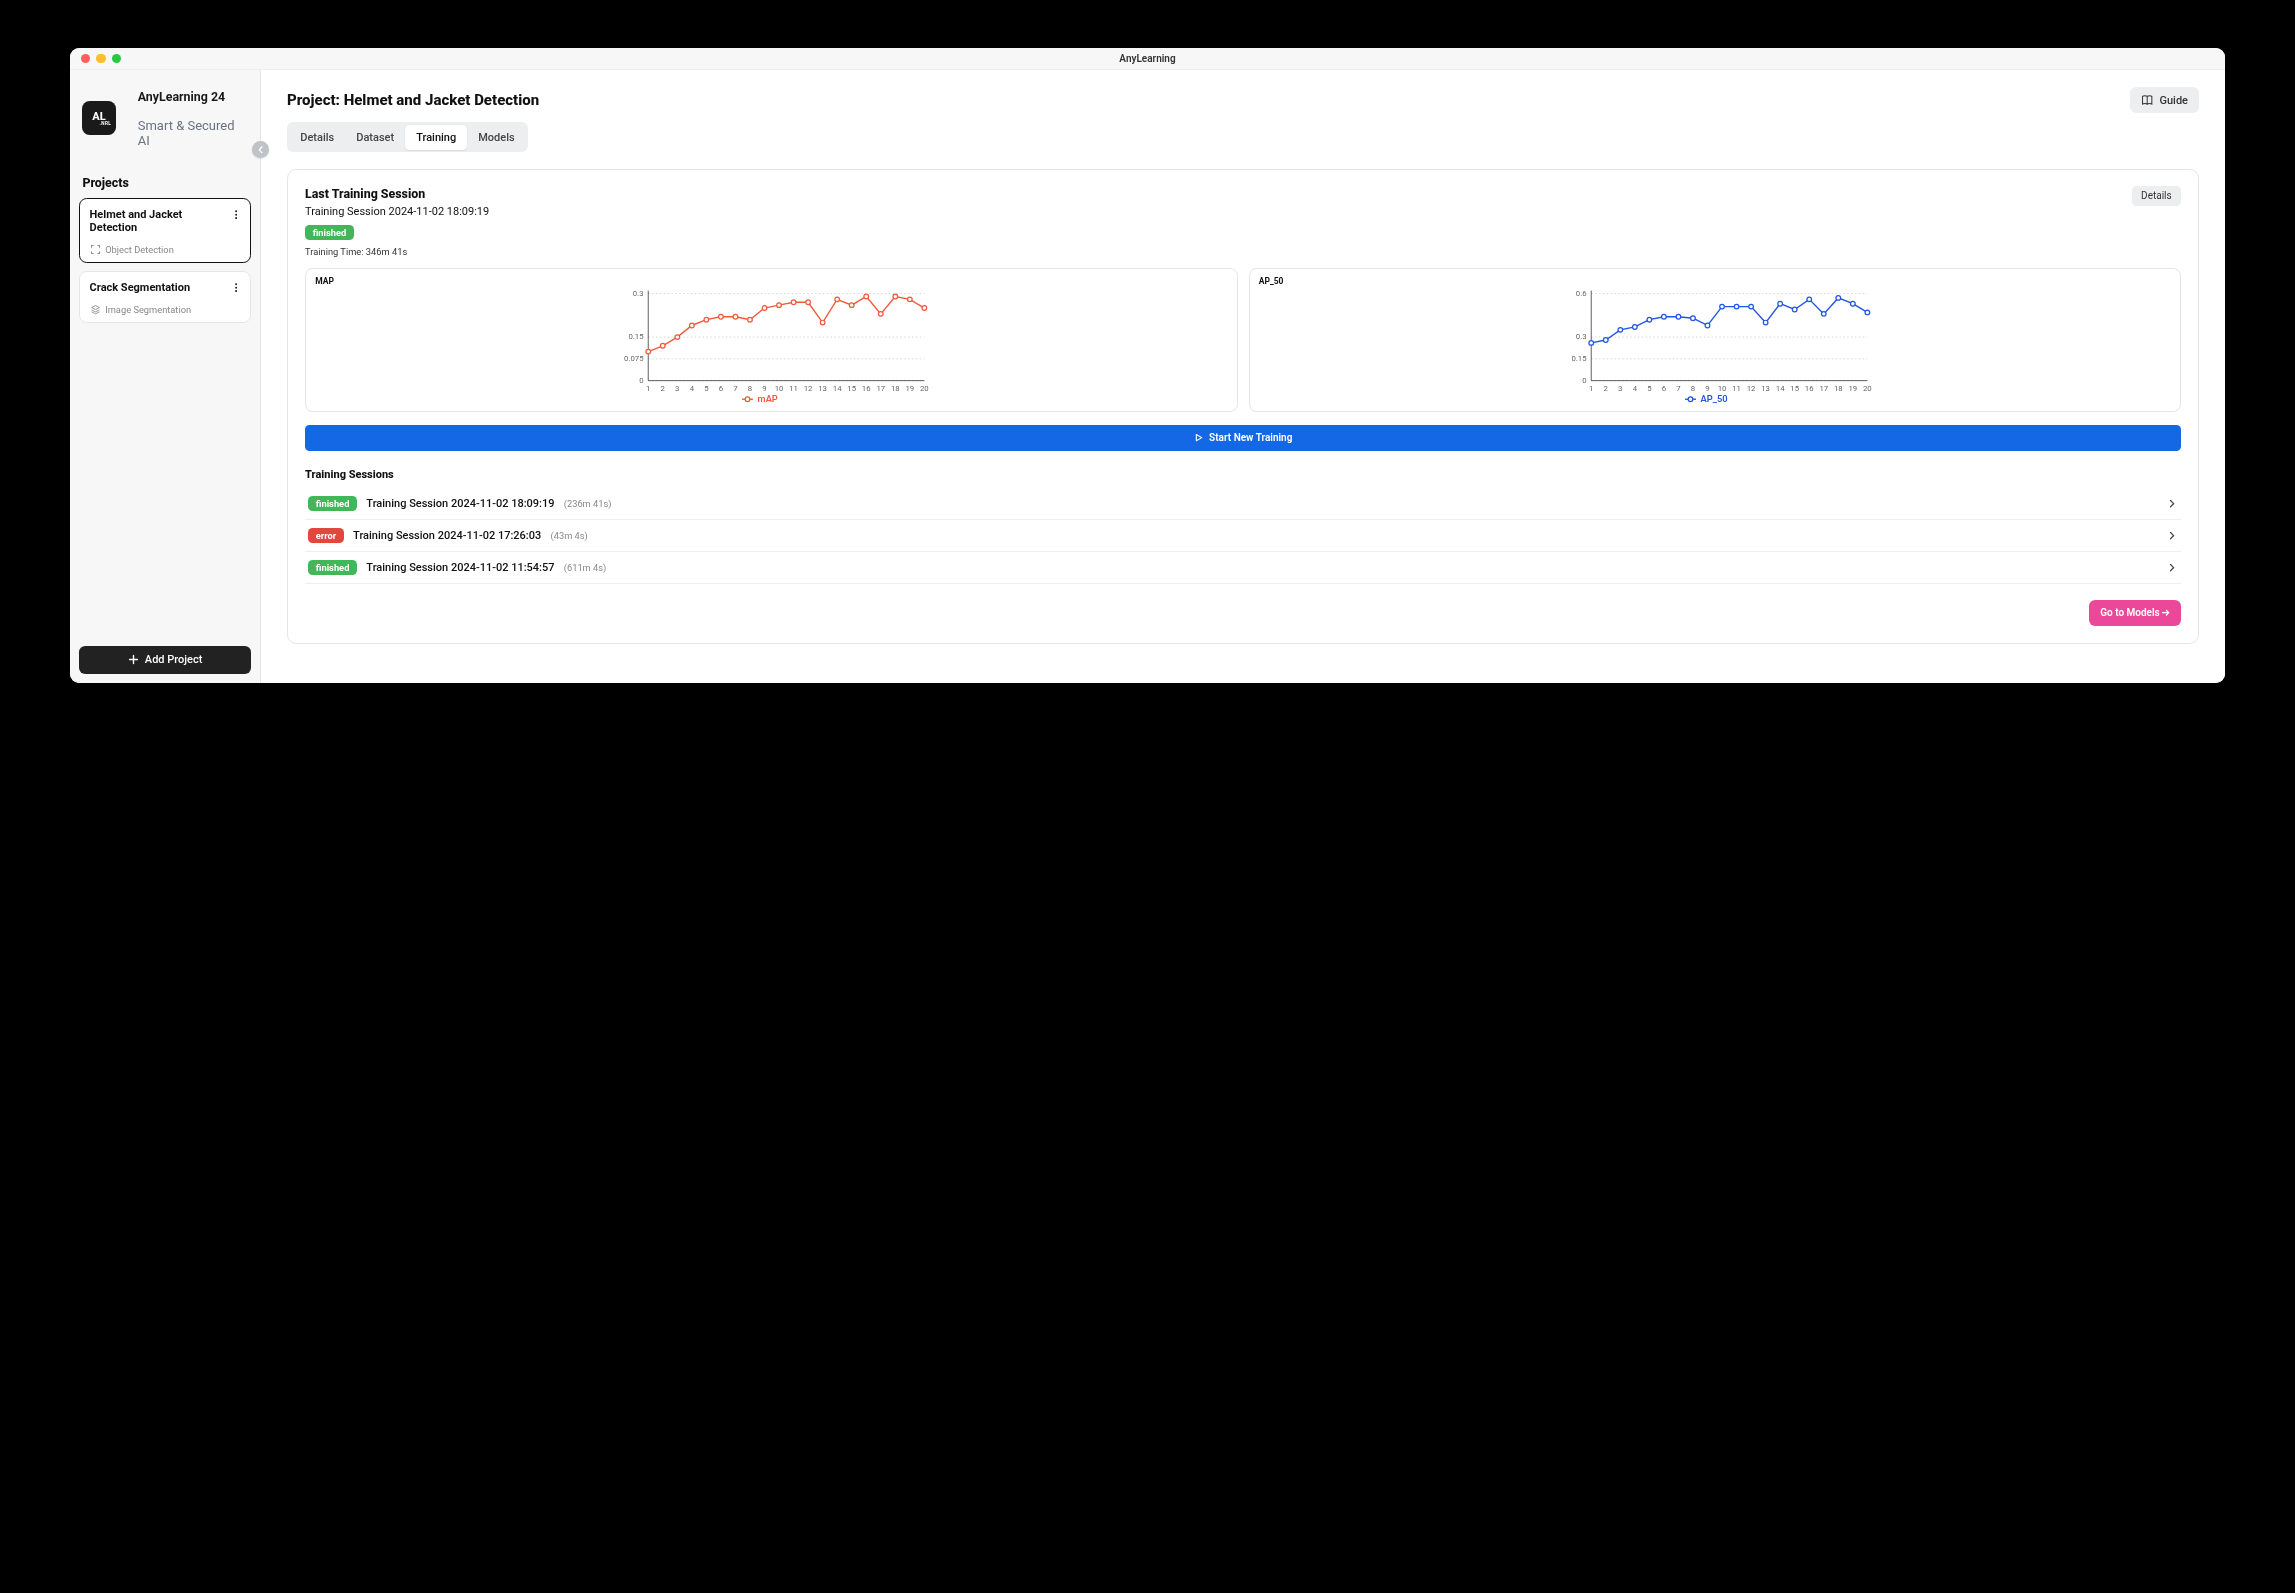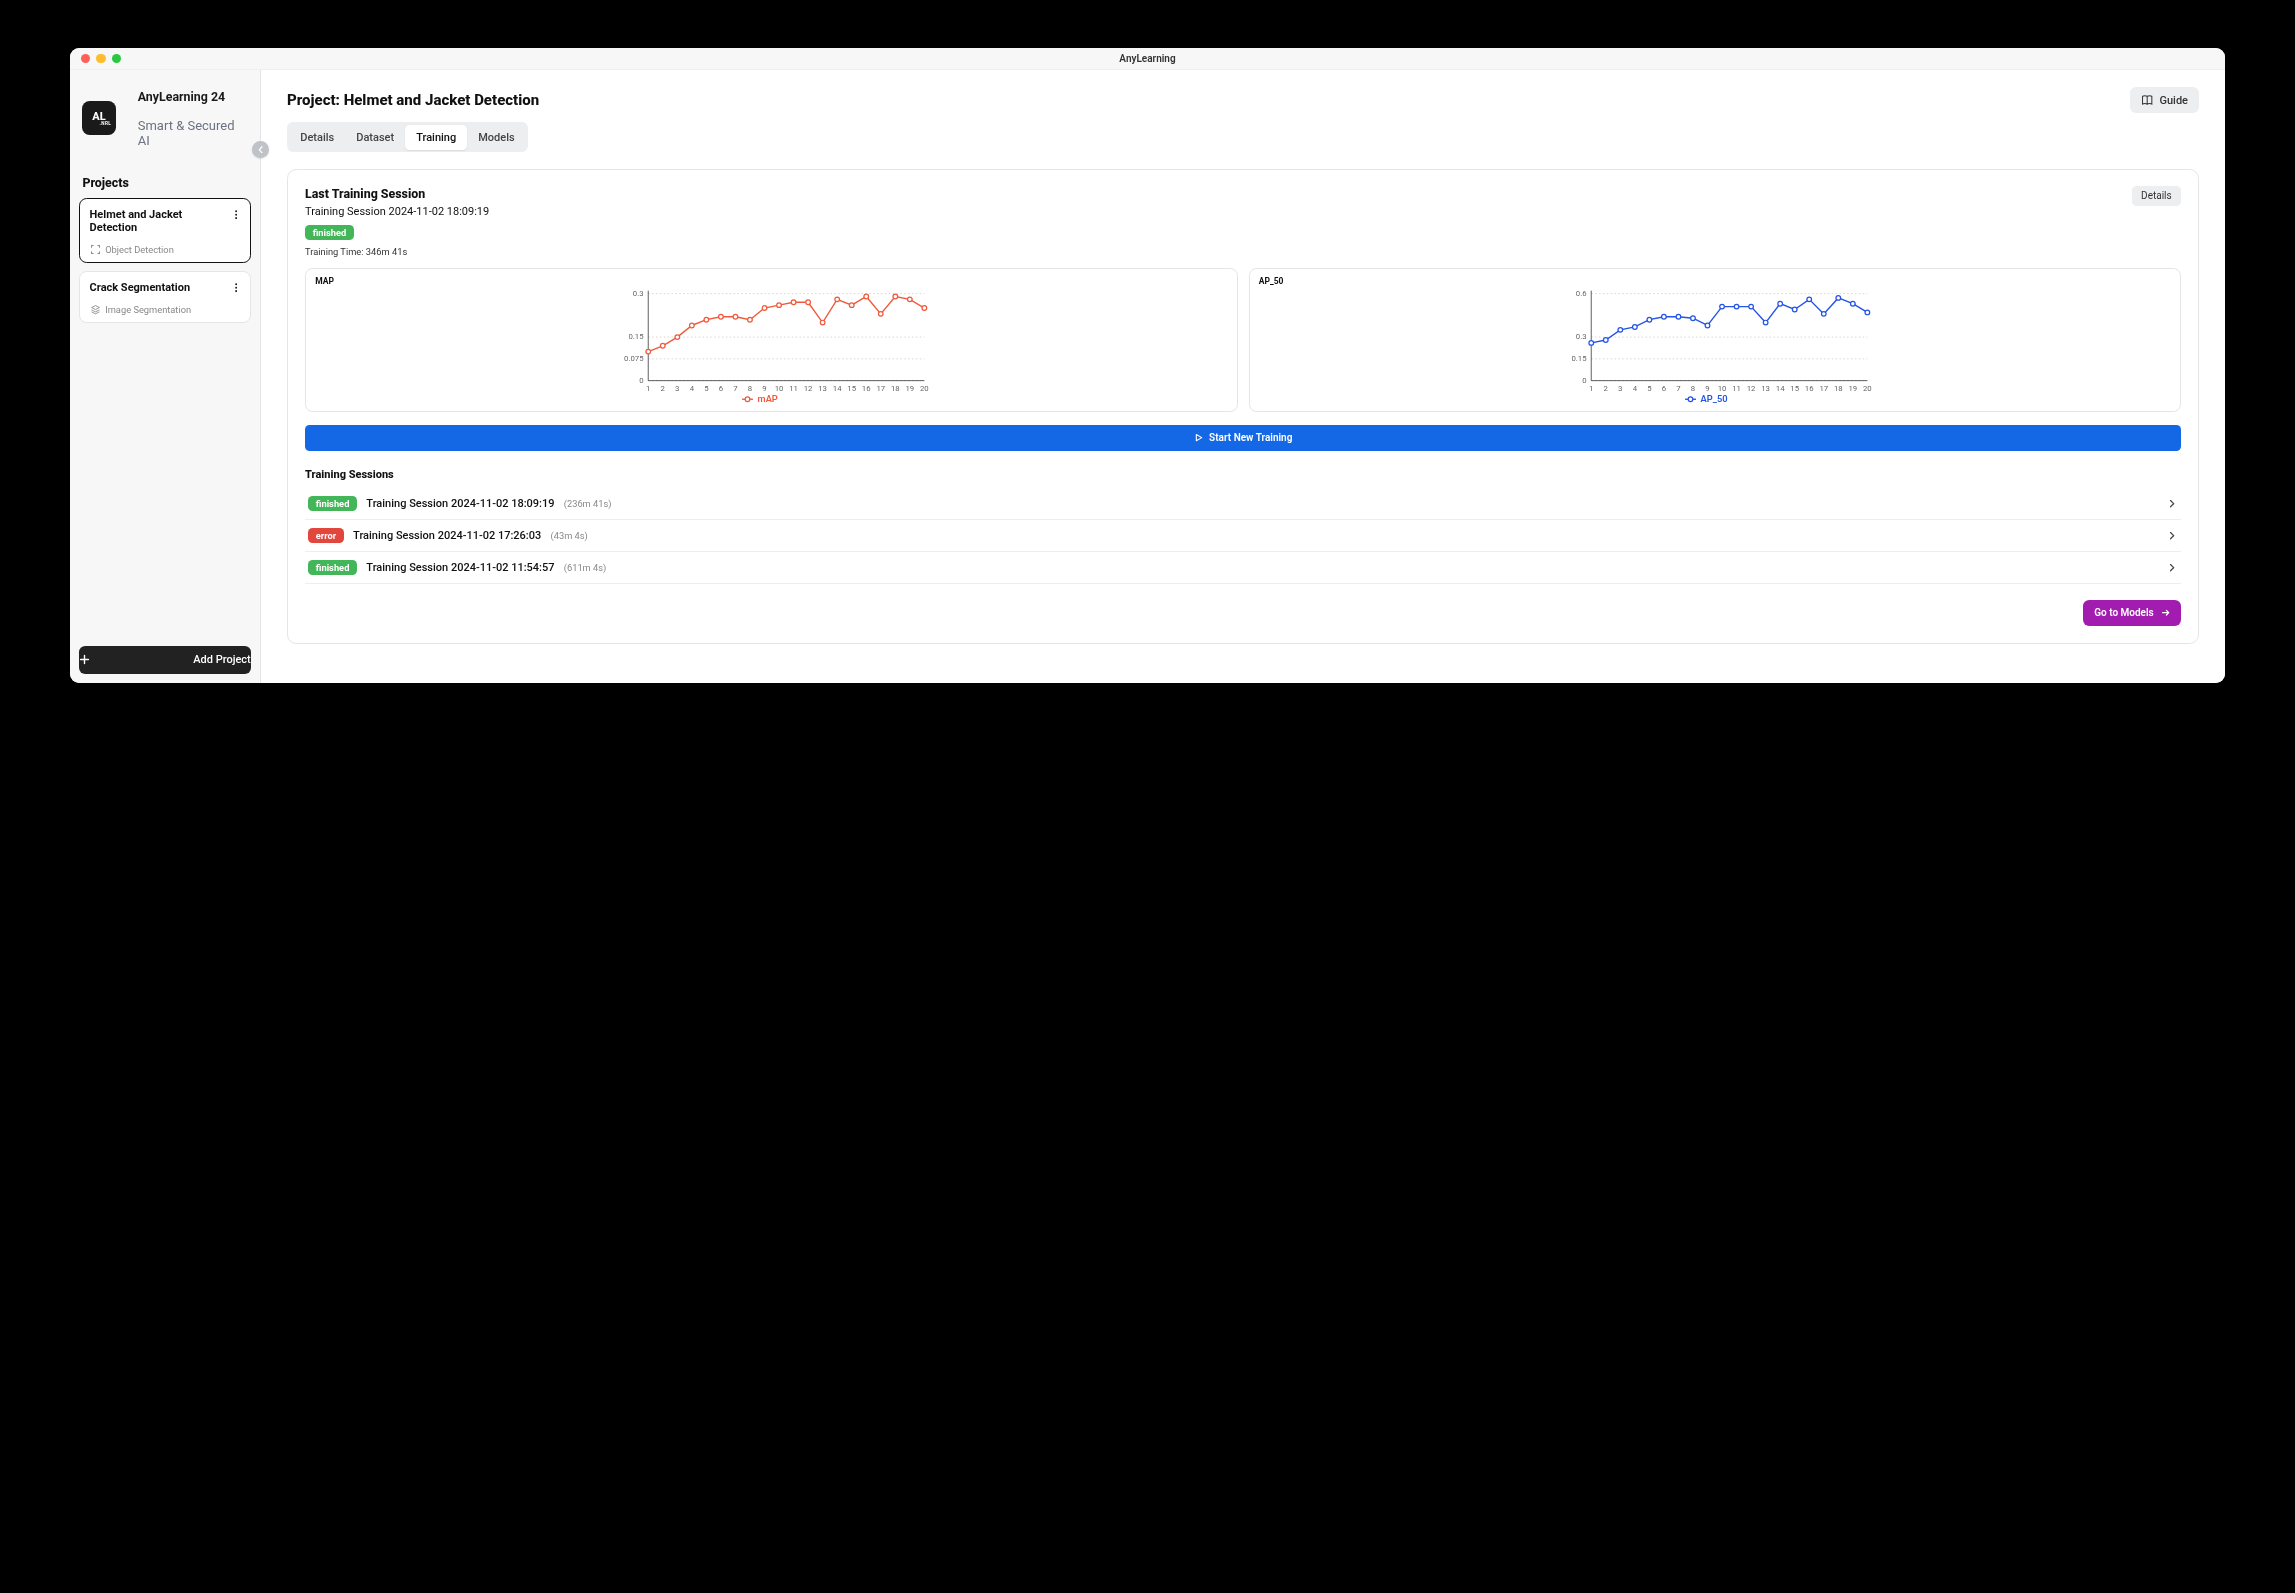--- a/index.html
+++ b/index.html
@@ -20,21 +20,21 @@
     .brand-name { font-size: 12.4px; font-weight: 700; color: #1a1a1a; }
     .brand-tag { font-size: 13px; color: #6b7280; margin-top: 14px; }
     .sb-heading { padding: 18.6px 12.4px 7.7px 12.4px; font-weight: 800; font-size: 12.4px; color: #111; }
     .proj-list { padding: 0 9.3px; display: flex; flex-direction: column; gap: 7.7px; }
     .proj-card { background: #fff; border: 0.8px solid #e5e5e7; border-radius: 7.7px; padding: 9.3px 9.3px 7.7px 9.3px; position: relative; cursor: pointer; }
     .proj-card.active { border: 1.2px solid #111; }
     .proj-card .title { font-weight: 700; font-size: 11px; color: #111; padding-right: 15.5px; }
     .proj-card .type { display: flex; align-items: center; gap: 4.6px; font-size: 9.3px; color: #888; margin-top: 9.3px; }
     .kebab { position: absolute; right: 6.2px; top: 7.7px; width: 15.5px; height: 15.5px; display: flex; align-items: center; justify-content: center; color: #333; }
     .sb-foot { margin-top: auto; padding: 9.3px; }
-    .add-btn { width: 100%; background: #222; color: #fff; border: none; border-radius: 6.2px; height: 28px; font-size: 11px; font-weight: 500; display: flex; align-items: center; justify-content: space-between; gap: 6.2px; cursor: pointer; }
+    .add-btn { width: 100%; background: #222; color: #fff; border: none; border-radius: 6.2px; height: 28px; font-size: 11px; font-weight: 500; display: flex; align-items: center; justify-content: center; gap: 6.2px; cursor: pointer; }
     .collapse-handle { position: absolute; right: -9.3px; top: 71px; width: 17px; height: 17px; border-radius: 50%; background: #bfc2c7; display: flex; align-items: center; justify-content: center; color: #fff; box-shadow: 0 0.8px 1.5px rgba(0,0,0,.15); cursor: pointer; }
     .main { flex: 1; background: #fff; overflow-y: auto; padding: 17px 26px 22px 26px; }
     .main-head { display: flex; align-items: center; justify-content: space-between; }
     .page-title { font-weight: 800; font-size: 15px; color: #111; }
     .guide-btn { background: #eceef0; border: none; border-radius: 6.2px; height: 26px; padding: 0 11px; display: flex; align-items: center; gap: 6.2px; font-size: 11px; color: #333; cursor: pointer; font-weight: 500; }
     .tabs { display: inline-flex; background: #eceef0; border-radius: 6.2px; padding: 2.3px; margin-top: 9.3px; }
     .tab { border: none; background: transparent; padding: 6.2px 11px; font-size: 11px; color: #444; border-radius: 4.6px; cursor: pointer; font-weight: 500; }
     .tab.active { background: #fff; box-shadow: 0 0.8px 1.5px rgba(0,0,0,.08); color: #111; }
     .panel { border: 0.8px solid #e5e5e7; border-radius: 9.3px; margin-top: 17px; padding: 15.5px 17px 17px 17px; }
     .panel-top { display: flex; justify-content: space-between; align-items: flex-start; }
@@ -51,21 +51,21 @@
     .chart-svg { width: 100%; height: 121px; }
     .train-btn { width: 100%; margin-top: 12.4px; background: #1468e6; color: #fff; border: none; border-radius: 4.6px; height: 26px; font-size: 10px; font-weight: 600; display: flex; align-items: center; justify-content: center; gap: 6.2px; cursor: pointer; }
     .sess-head { font-weight: 800; font-size: 11px; margin-top: 17px; color: #111; }
     .sess-list { margin-top: 7.7px; }
     .sess-row { display: flex; align-items: center; padding: 7.7px 3.1px; border-bottom: 0.8px solid #eceef0; cursor: pointer; gap: 9.3px; }
     .sess-row .badge { margin: 0; }
     .sess-name { font-size: 11px; color: #111; font-weight: 500; }
     .sess-time { font-size: 9.3px; color: #888; }
     .sess-row .chev { margin-left: auto; color: #555; padding-right: 3.1px; }
     .foot-row { display: flex; justify-content: flex-end; margin-top: 15.5px; }
-    .models-btn { background: #a21caf; color: #fff; border: none; border-radius: 6.2px; height: 26px; padding: 0 11px; display: flex; align-items: center; gap: 7px; font-size: 10px; font-weight: 600; cursor: pointer; }
+    .models-btn { background: #ec4899; color: #fff; border: none; border-radius: 6.2px; height: 26px; padding: 0 11px; display: flex; align-items: center; gap: 1px; font-size: 10px; font-weight: 600; cursor: pointer; }
     svg { display: block; }
     .x-tick { font-size: 10px; fill: #666; text-anchor: middle; }
     .y-tick { font-size: 10px; fill: #666; text-anchor: end; }
     .legend { font-size: 12px; font-weight: 600; }
   </style>
 </head>
 <body>
 
 <div class="mac-window">
   <div class="mac-titlebar">

